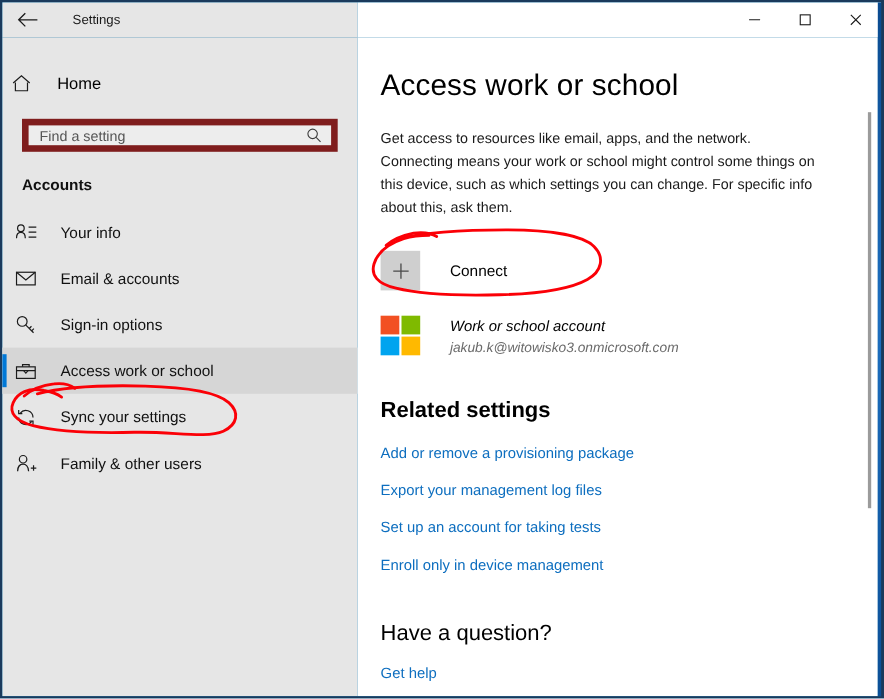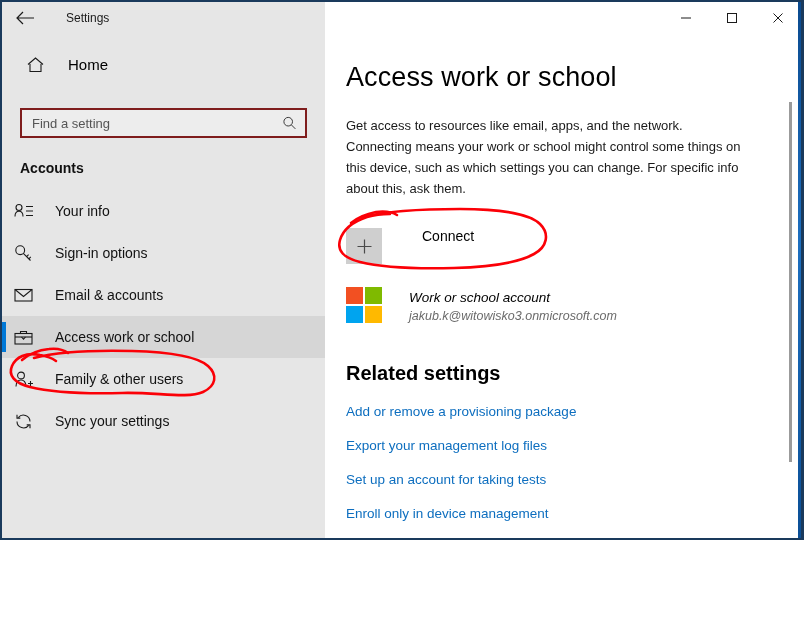--- a/index.html
+++ b/index.html
@@ -8,21 +8,21 @@
     background: #ffffff;
   }
   body {
     font-family: "Liberation Sans", sans-serif;
     -webkit-font-smoothing: antialiased;
   }
 
   #window {
     position: relative;
     width: 804px;
-    height: 540px;
+    height: 635px;
     box-sizing: border-box;
     border: 2px solid #1a3a5c;
     border-right-width: 3px;
     background: #0369a1;
     overflow: hidden;
   }
   #window::after {
     content: "";
     position: absolute;
     top: 0; right: 0; bottom: 0;
@@ -79,45 +79,45 @@
     position: absolute;
     top: 32px;
     left: 0;
     width: 323px;
     bottom: 0;
     background: #e6e6e6;
     box-sizing: border-box;
   }
   .home-row {
     display: flex;
-    align-items: flex-start;
+    align-items: center;
     height: 40px;
     margin-top: 22px;
-    padding-left: 24px;
+    padding-left: 8px;
     cursor: default;
   }
   .home-icon {
     width: 24px;
     display: flex;
     align-items: center;
     justify-content: flex-start;
   }
   .home-label {
     font-size: 15px;
     color: #000;
     margin-left: 18px;
   }
   .search-wrap {
     margin: 12px 18px 0 18px;
   }
   .searchbox {
     position: relative;
     height: 30px;
     background: #ededed;
-    border: 2px solid #7f1d1d;
+    border: 6px solid #7f1d1d;
     box-sizing: border-box;
     display: flex;
     align-items: center;
     justify-content: flex-end;
   }
   .search-input {
     border: 0;
     outline: 0;
     background: transparent;
     font-family: "Liberation Sans", sans-serif;
@@ -193,25 +193,25 @@
   }
   .desc {
     font-size: 13px;
     color: #1a1a1a;
     line-height: 21px;
     margin: 22px 0 0 0;
     max-width: 404px;
   }
   .connect-row {
     display: flex;
+    align-items: center;
     margin-top: 26px;
     cursor: default;
     width: 210px;
     padding: 3px 0;
-    gap: 13px;
   }
   .plus-tile {
     width: 36px;
     height: 36px;
     background: #cfcfcf;
     display: flex;
     align-items: center;
     justify-content: center;
     flex: 0 0 36px;
   }
@@ -357,72 +357,72 @@
             <circle cx="5" cy="5.5" r="3" fill="none" stroke="#1b1b1b" stroke-width="1.1"></circle>
             <path d="M1 14.5 C1 10.8 3 9.3 5 9.3 C7 9.3 9 10.8 9 14.5" fill="none" stroke="#1b1b1b" stroke-width="1.1"></path>
             <path d="M12 4.5 H19 M12 9 H19 M12 13.5 H19" stroke="#1b1b1b" stroke-width="1.1"></path>
           </svg>
         </span>
         <span class="nav-label">Your info</span>
       </div>
 
       <div class="navitem">
         <span class="nav-icon">
+          <svg width="20" height="16" viewBox="0 0 20 16">
+            <rect x="1" y="2.5" width="17" height="11.5" fill="none" stroke="#1b1b1b" stroke-width="1.1"></rect>
+            <path d="M1 2.5 L9.5 9.5 L18 2.5" fill="none" stroke="#1b1b1b" stroke-width="1.1"></path>
+          </svg>
+        </span>
+        <span class="nav-label">Email &amp; accounts</span>
+      </div>
+
+      <div class="navitem">
+        <span class="nav-icon">
           <svg width="20" height="19" viewBox="0 0 20 19">
             <circle cx="6.2" cy="6.2" r="4.4" fill="none" stroke="#1b1b1b" stroke-width="1.1"></circle>
             <path d="M9.3 9.3 L16.5 16.5" stroke="#1b1b1b" stroke-width="1.1"></path>
             <path d="M12.6 12.6 L14.6 10.6 M14.8 14.8 L16.8 12.8" stroke="#1b1b1b" stroke-width="1.1"></path>
           </svg>
         </span>
         <span class="nav-label">Sign-in options</span>
-      </div>
-
-      <div class="navitem">
-        <span class="nav-icon">
-          <svg width="20" height="16" viewBox="0 0 20 16">
-            <rect x="1" y="2.5" width="17" height="11.5" fill="none" stroke="#1b1b1b" stroke-width="1.1"></rect>
-            <path d="M1 2.5 L9.5 9.5 L18 2.5" fill="none" stroke="#1b1b1b" stroke-width="1.1"></path>
-          </svg>
-        </span>
-        <span class="nav-label">Email &amp; accounts</span>
       </div>
 
       <div class="navitem selected">
         <span class="nav-icon">
           <svg width="20" height="17" viewBox="0 0 20 17">
             <rect x="1" y="4.5" width="17" height="10.5" fill="none" stroke="#1b1b1b" stroke-width="1.1"></rect>
             <path d="M6.5 4.5 V2.5 H12.5 V4.5" fill="none" stroke="#1b1b1b" stroke-width="1.1"></path>
             <path d="M1 8 H18" stroke="#1b1b1b" stroke-width="1.1"></path>
             <path d="M7.5 8 L9.5 10.2 L11.5 8" fill="none" stroke="#1b1b1b" stroke-width="1.1"></path>
           </svg>
         </span>
         <span class="nav-label">Access work or school</span>
       </div>
 
       <div class="navitem">
         <span class="nav-icon">
           <svg width="20" height="19" viewBox="0 0 20 19">
-            <circle cx="7" cy="5.5" r="3.4" fill="none" stroke="#1b1b1b" stroke-width="1.1"></circle>
-            <path d="M2 16.5 C2 11.8 4.6 10 7 10 C9.4 10 12 11.8 12 16.5" fill="none" stroke="#1b1b1b" stroke-width="1.1"></path>
-            <path d="M14 13.5 H19 M16.5 11 V16" stroke="#1b1b1b" stroke-width="1.1"></path>
-          </svg>
-        </span>
-        <span class="nav-label">Family &amp; other users</span>
-      </div>
-
-      <div class="navitem">
-        <span class="nav-icon">
-          <svg width="20" height="19" viewBox="0 0 20 19">
             <path d="M16 9.5 A6.5 6.5 0 0 0 4.3 5.7" fill="none" stroke="#1b1b1b" stroke-width="1.1"></path>
             <path d="M3 9.5 A6.5 6.5 0 0 0 14.7 13.3" fill="none" stroke="#1b1b1b" stroke-width="1.1"></path>
             <path d="M3 2.8 V6.1 H6.3" fill="none" stroke="#1b1b1b" stroke-width="1.1"></path>
             <path d="M16 16.2 V12.9 H12.7" fill="none" stroke="#1b1b1b" stroke-width="1.1"></path>
           </svg>
         </span>
         <span class="nav-label">Sync your settings</span>
+      </div>
+
+      <div class="navitem">
+        <span class="nav-icon">
+          <svg width="20" height="19" viewBox="0 0 20 19">
+            <circle cx="7" cy="5.5" r="3.4" fill="none" stroke="#1b1b1b" stroke-width="1.1"></circle>
+            <path d="M2 16.5 C2 11.8 4.6 10 7 10 C9.4 10 12 11.8 12 16.5" fill="none" stroke="#1b1b1b" stroke-width="1.1"></path>
+            <path d="M14 13.5 H19 M16.5 11 V16" stroke="#1b1b1b" stroke-width="1.1"></path>
+          </svg>
+        </span>
+        <span class="nav-label">Family &amp; other users</span>
       </div>
 
     </div>
   </div>
 
   <div class="content">
     <div class="content-inner">
 
       <h1 class="page-title">Access work or school</h1>
 

